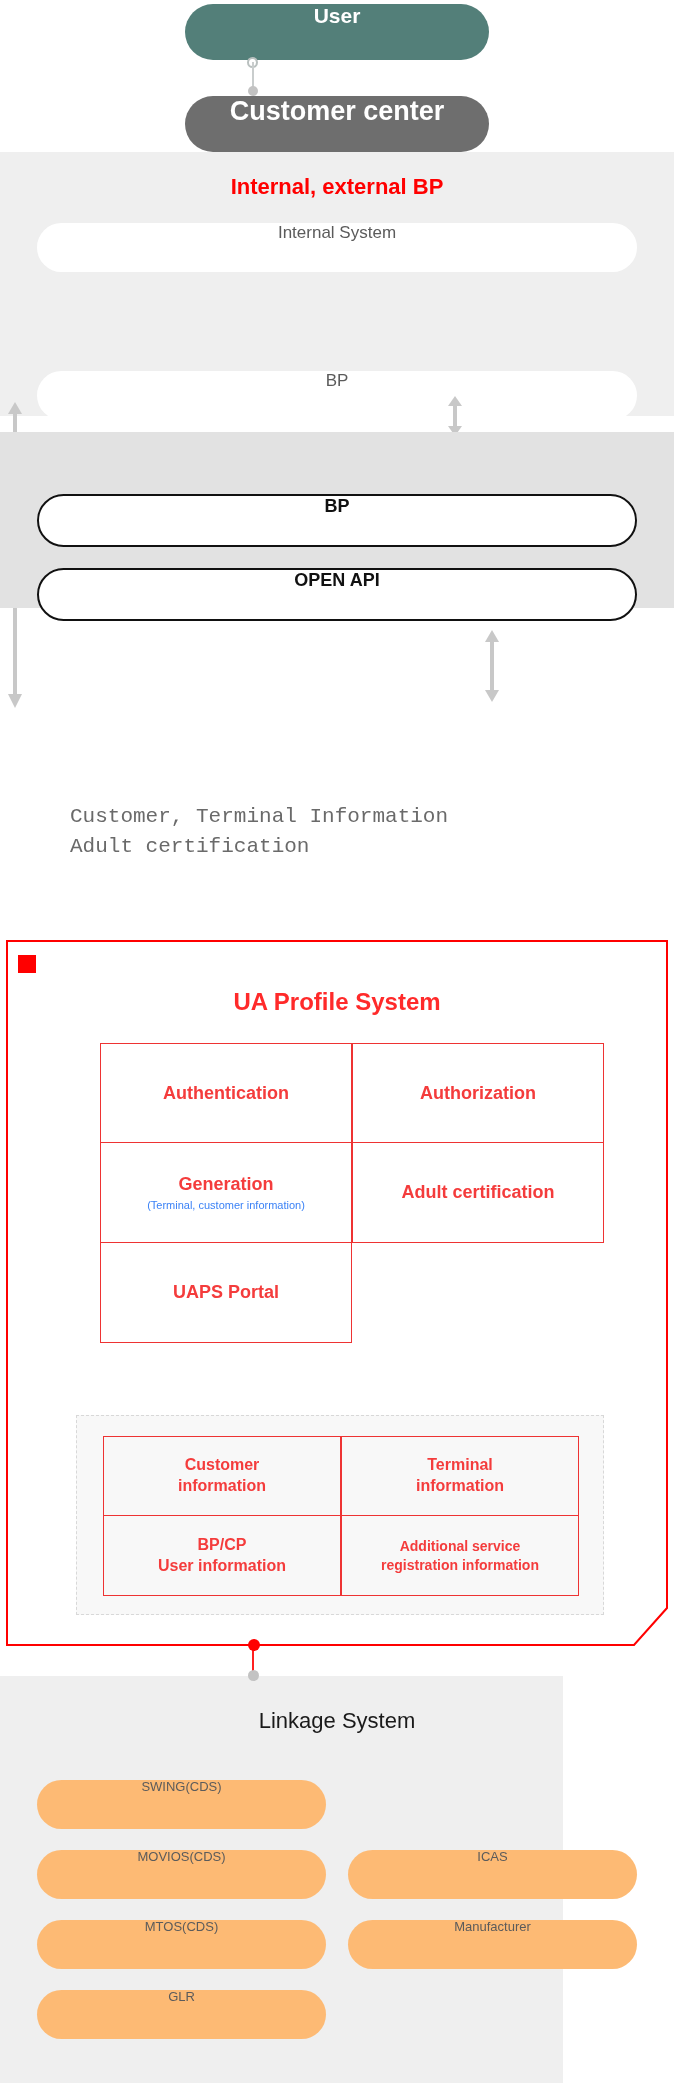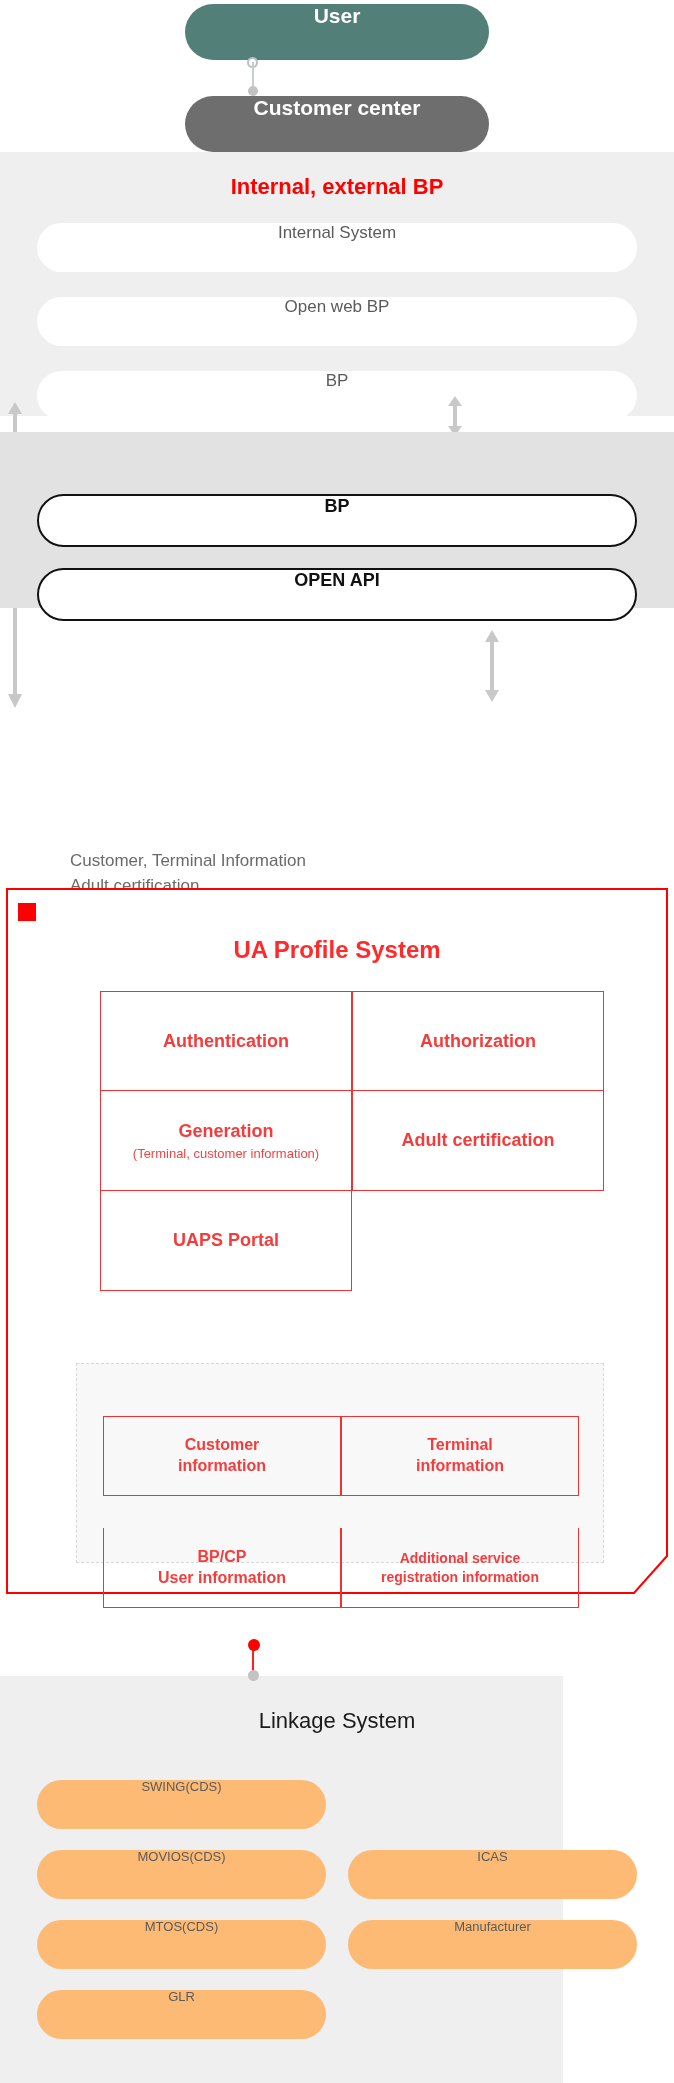--- a/index.html
+++ b/index.html
@@ -36,21 +36,21 @@
     color: #ffffff;
     font-size: 21px;
     font-weight: bold;
   }
   .actor-center {
     position: absolute;
     left: 185px; top: 96px;
     width: 304px; height: 56px;
     background: #6e6e6e;
     color: #ffffff;
-    font-size: 21px;
+    font-size: 27px;
     font-weight: bold;
   }
 
   
   .conn-v {
     position: absolute;
     left: 252px; top: 62px;
     width: 2px; height: 30px;
     background: #c9cdcd;
   }
@@ -123,34 +123,35 @@
     color: #111111;
     font-size: 18px;
     font-weight: bold;
   }
   .ngcp-item.n0 { top: 62px; }
   .ngcp-item.n1 { top: 136px; }
 
   
   .flow-label {
     position: absolute;
-    left: 70px; top: 849px;
+    left: 70px; top: 802px;
     color: #6a6a6a;
-    font-size: 17px;
+    font-size: 21px;
     line-height: 1.45;
     white-space: pre-line;
+    font-family: Liberation Mono, monospace;
   }
 
   
   .arrow { position: absolute; }
 
   
   .uaps {
     position: absolute;
-    left: 6px; top: 888px;
+    left: 6px; top: 940px;
     width: 576px; height: 706px;
     background: #ffffff;
   }
   .uaps-border {
     position: absolute;
     left: 0; top: 0;
     width: 662px; height: 706px;
   }
   .uaps-marker {
     position: absolute;
@@ -189,23 +190,23 @@
   .fn-cell.c-authz { width: 264px; height: 100px; }
   .fn-cell.c-gen   { width: 264px; height: 100px; border-top: none; }
   .fn-cell.c-adult { width: 264px; height: 100px; border-top: none; }
   .fn-cell.c-portal{ width: 264px; height: 100px; border-top: none; }
   .fn-cell.c-empty { width: 264px; height: 100px; border: none; }
   .fn-main {
     font-size: 18px;
     font-weight: bold;
   }
   .fn-sub {
-    font-size: 13px;
+    font-size: 11px;
     margin-top: 4px;
-    color: #ef4444;
+    color: #3b82f6;
   }
 
   
   .data-panel {
     position: absolute;
     left: 70px; top: 475px;
     width: 528px; height: 200px;
     background: #f8f8f8;
     border: 1px dashed #d8d8d8;
   }
@@ -220,21 +221,20 @@
     border: 1px solid #ee3333;
     display: flex;
     align-items: center;
     justify-content: center;
     text-align: center;
     color: #f43c3c;
     font-size: 16px;
     font-weight: bold;
     line-height: 1.3;
     white-space: pre-line;
-    margin-top: 32px;
   }
   .dg-row.r1 .dg-cell { border-top: none; }
   .dg-cell.small { font-size: 14px; }
 
   
   .red-dot {
     position: absolute;
     left: 248px; top: 1639px;
     width: 12px; height: 12px;
     border-radius: 50%;
@@ -300,23 +300,20 @@
 
   <div class="pill actor-center">
     <span>Customer center</span>
   </div>
 
   <div class="band-bp">
     <div class="band-bp-title">Internal, external BP</div>
     <div class="pill bp-item i0">
       <span>Internal System</span>
     </div>
-    <div class="pill bp-item i1">
-      <span>Open web BP</span>
-    </div>
     <div class="pill bp-item i2">
       <span>BP</span>
     </div>
   </div>
 
   <svg class="arrow" style="left:444px; top:396px;" width="22" height="40">
     <line x1="11" y1="8" x2="11" y2="32" stroke="#c8c8c8" stroke-width="4"></line>
     <polygon points="11,0 18,10 4,10" fill="#c8c8c8"></polygon>
     <polygon points="11,40 18,30 4,30" fill="#c8c8c8"></polygon>
   </svg>

